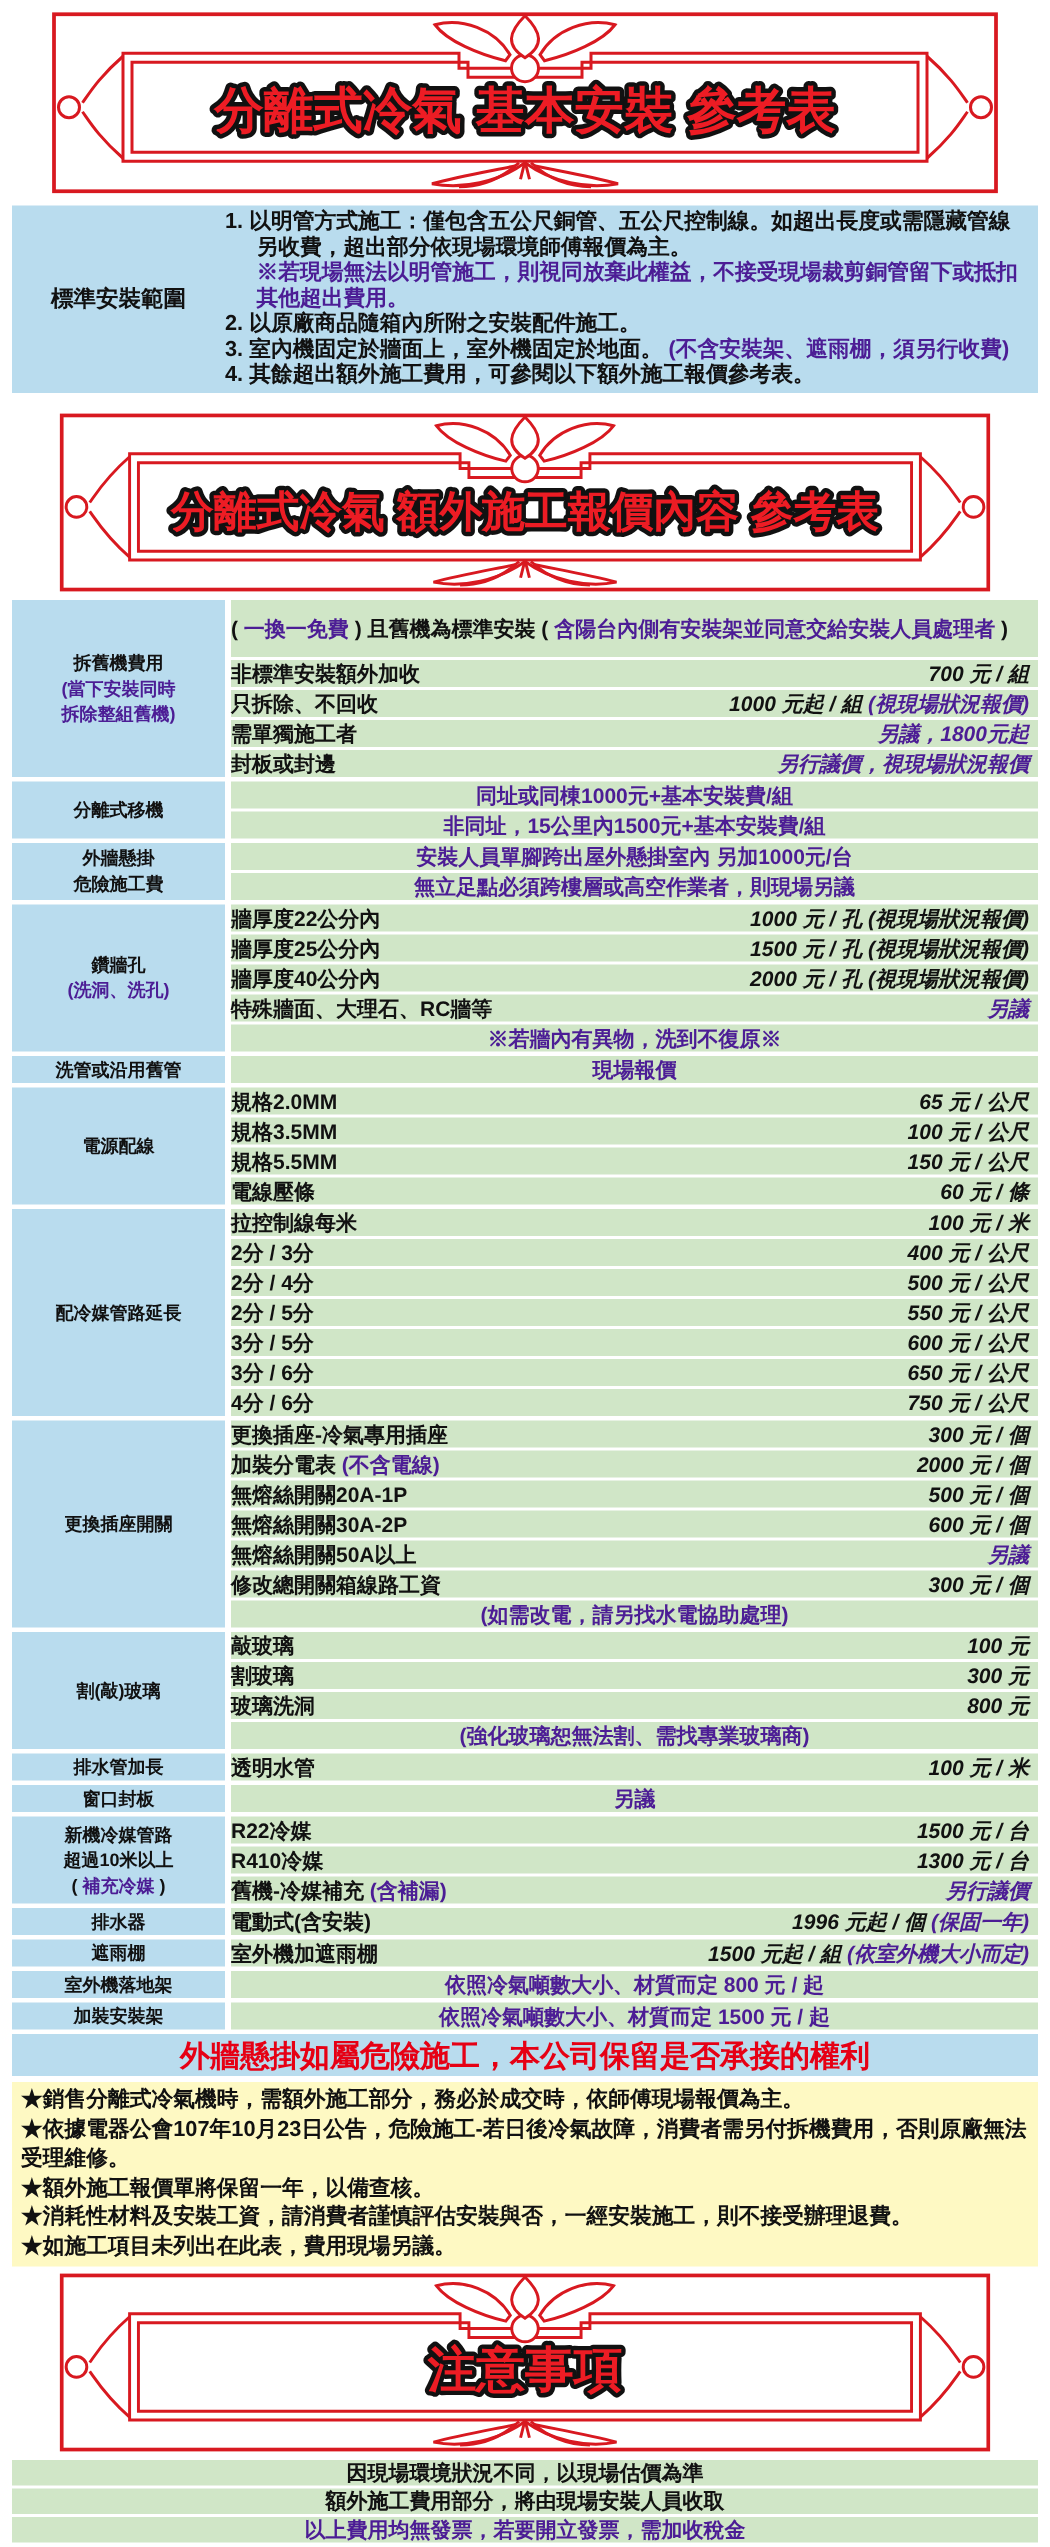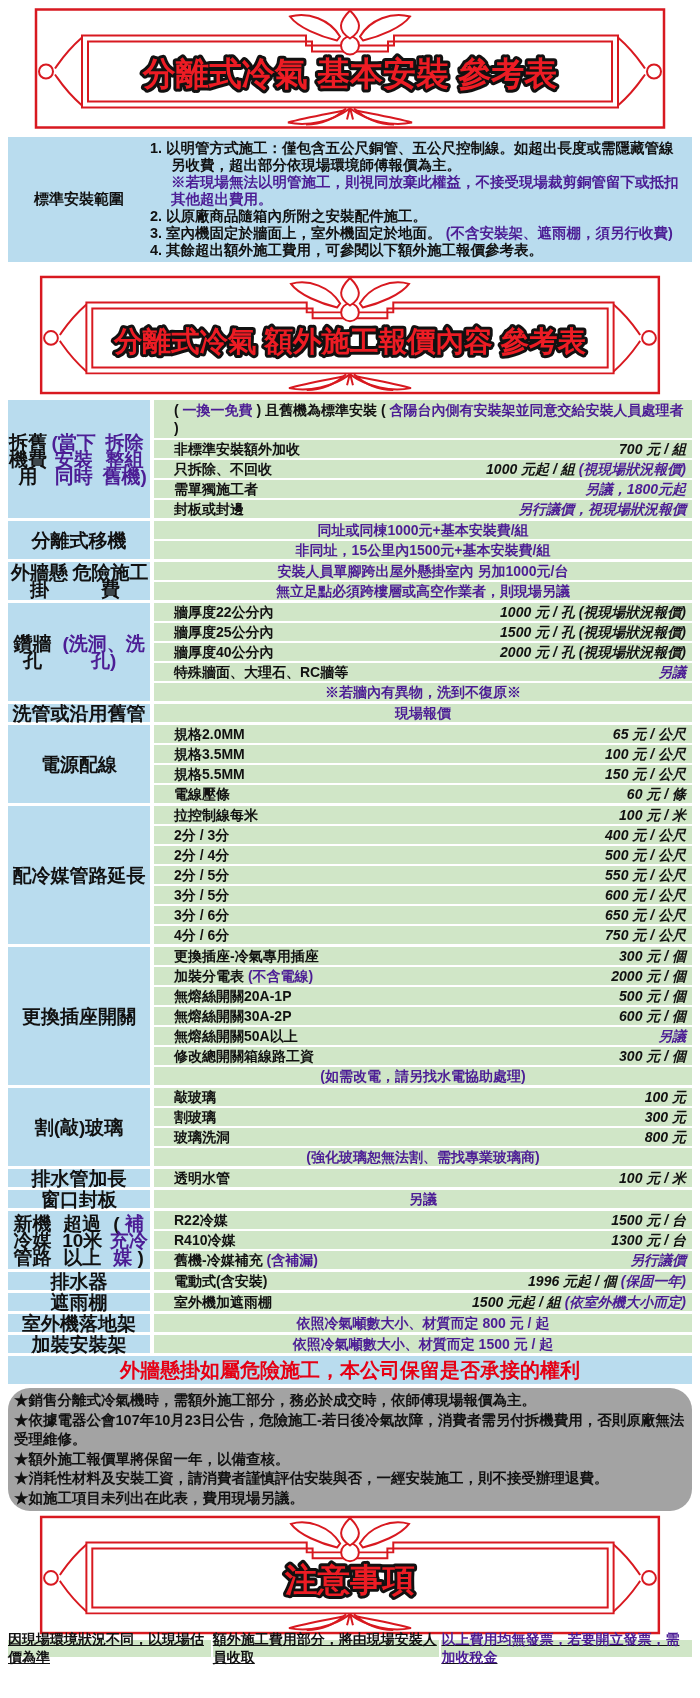--- a/index.html
+++ b/index.html
@@ -33,39 +33,39 @@
   
   .std{margin:5px 8px 0;background:#b9dcee;display:flex;padding:3px 0;}
   .std-label{width:142px;display:flex;align-items:center;justify-content:center;font-size:15px;text-align:center;}
   .std-body{flex:1;font-size:14.5px;line-height:17px;padding-right:6px;}
   .std-line{padding-left:21px;text-indent:-21px;}
   .std-line.ind{text-indent:0;}
 
   
   .table{margin:5px 8px 0;display:flex;flex-direction:column;gap:3px;background:#fff;}
   .group{display:flex;gap:4px;}
-  .glabel{width:142px;flex:0 0 142px;background:#b9dcee;display:flex;flex-direction:row;
-          align-items:center;justify-content:center;font-size:19px;line-height:17px;text-align:center;}
+  .glabel{width:142px;flex:0 0 142px;background:#b9dcee;display:flex;flex-direction:column;
+          align-items:center;justify-content:center;font-size:12px;line-height:17px;text-align:center;}
   .gbody{flex:1;display:flex;flex-direction:column;gap:2px;min-width:0;}
   .row{background:#d0e6c7;min-height:18px;display:flex;align-items:center;
-       justify-content:space-between;padding:0 6px 0 20px;font-size:14px;line-height:16px;}
+       justify-content:space-between;padding:0 6px 0 0;font-size:14px;line-height:16px;}
   .row.c{justify-content:center;padding:0 6px;text-align:center;}
   .row.tall{min-height:38px;line-height:18px;}
   .row .iv{white-space:nowrap;margin-left:8px;font-style:italic;}
   .row .it{min-width:0;}
 
   
   .hazard{margin:3px 8px 0;height:28px;background:#b9dcee;display:flex;align-items:center;
           justify-content:center;font-size:20px;color:#e60014;}
 
   
-  .notes{margin:4px 8px 0;background:#a3a3a3;padding:3px 6px;font-size:14.5px;line-height:19.5px;border-radius:22px;}
-
-  
-  .footer{margin:5px 8px 8px;display:flex;flex-direction:row;gap:2px;text-decoration:underline;}
+  .notes{margin:4px 8px 0;background:#fef9c3;padding:3px 6px;font-size:14.5px;line-height:19.5px;}
+
+  
+  .footer{margin:5px 8px 8px;display:flex;flex-direction:column;gap:2px;}
   .frow{background:#d0e6c7;height:17px;display:flex;align-items:center;justify-content:center;font-size:14px;}
 </style>
 </head>
 <body>
 
 <svg width="0" height="0" style="position:absolute" aria-hidden="true">
   <defs>
     <g id="frame" fill="none" stroke="#d81920" stroke-width="2">
       <rect x="2" y="2" width="628" height="118" stroke-width="2.5"></rect>
       <path d="M48 28 H272 V38 H360 V28 H584 V100 H48 Z"></path>

